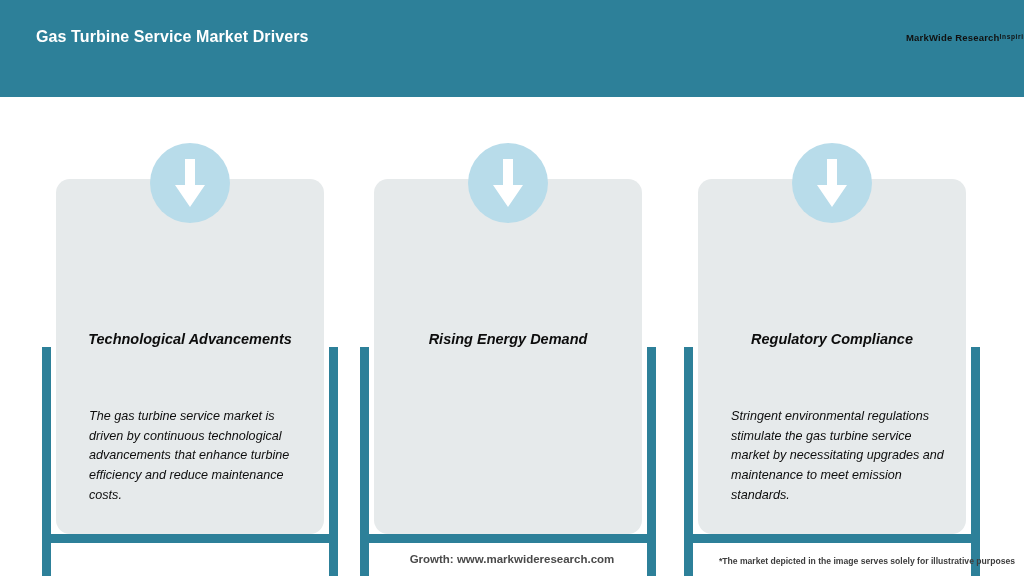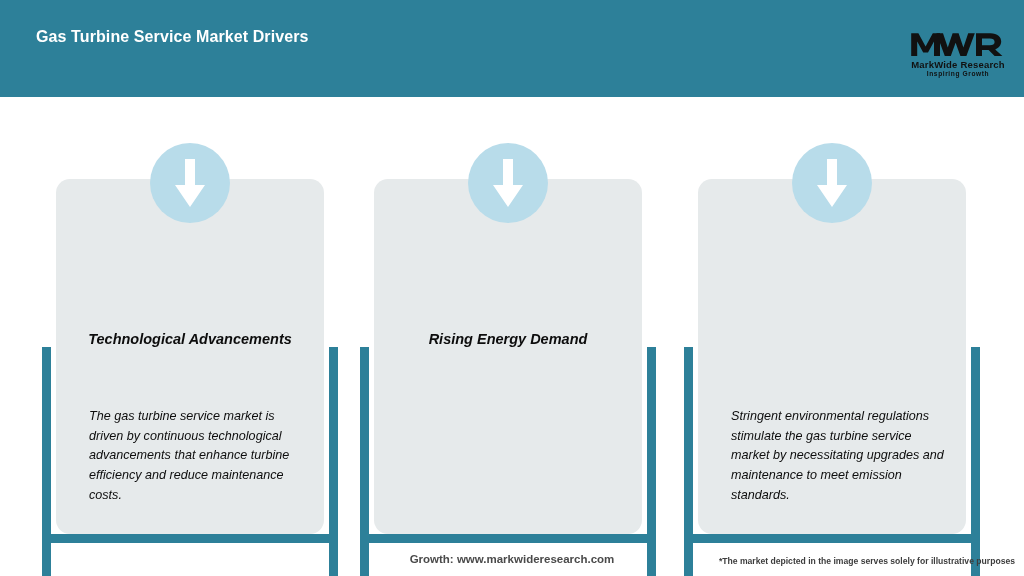--- a/index.html
+++ b/index.html
@@ -32,27 +32,27 @@
     font-weight: bold;
     color: #ffffff;
     letter-spacing: 0.1px;
     white-space: nowrap;
   }
 
   
   .logo {
     position: absolute;
     right: 14px;
-    top: 20px;
+    top: 8px;
     width: 104px;
     height: 58px;
     display: flex;
-    flex-direction: column;
+    flex-direction: row;
     align-items: center;
-    justify-content: flex-end;
+    justify-content: space-between;
   }
   .logo-mark {
     width: 96px;
     height: 30px;
     display: block;
   }
   .logo-name {
     font-size: 9.5px;
     font-weight: bold;
     color: #111111;
@@ -249,20 +249,21 @@
         <path d="M13 2 L23 2 L23 28 L33 28 L18 50 L3 28 L13 28 Z" fill="#ffffff"></path>
       </svg>
     </div>
   </div>
 
   <div class="card-group c3">
     <div class="frame-left"></div>
     <div class="frame-right"></div>
     <div class="frame-bottom"></div>
     <div class="panel">
+      <div class="card-title">Regulatory Compliance</div>
       <div class="card-body">Stringent environmental regulations stimulate the gas turbine service market by necessitating upgrades and maintenance to meet emission standards.</div>
     </div>
     <div class="icon-badge">
       <svg class="arrow-down-icon" viewBox="0 0 36 52" xmlns="http://www.w3.org/2000/svg">
         <path d="M13 2 L23 2 L23 28 L33 28 L18 50 L3 28 L13 28 Z" fill="#ffffff"></path>
       </svg>
     </div>
   </div>
 
 </div>

